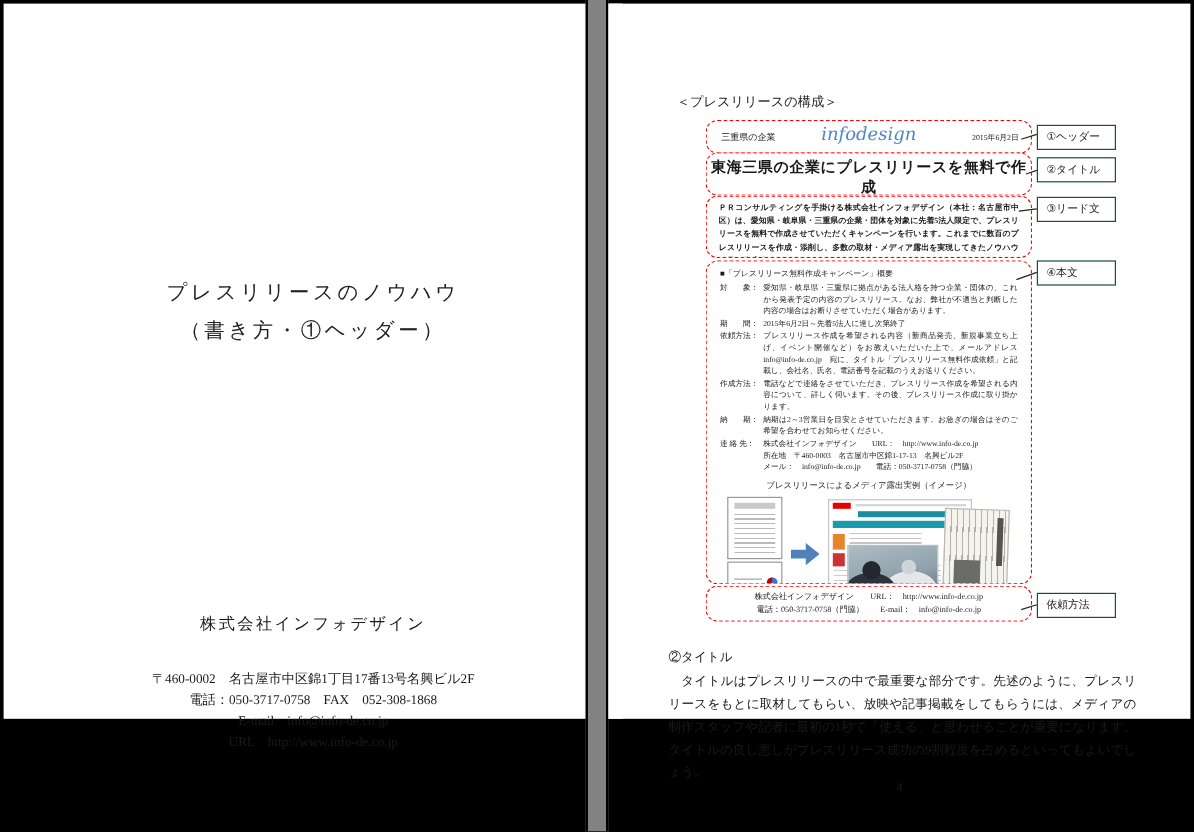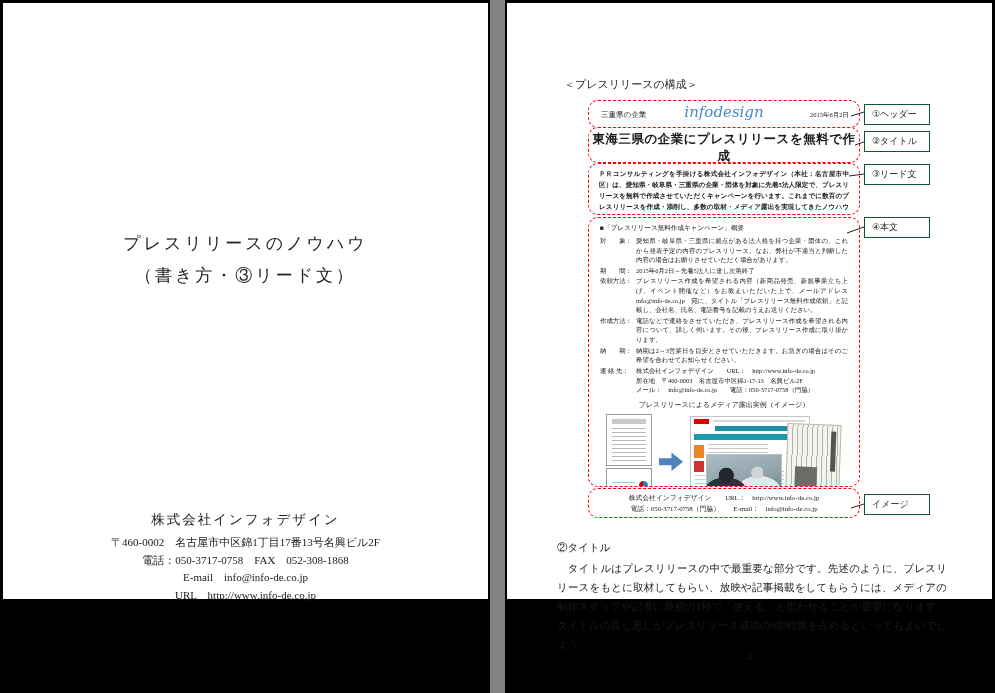--- a/index.html
+++ b/index.html
@@ -1,28 +1,28 @@
 <!DOCTYPE html>
 <html><head>
 <meta charset="utf-8">
 <style>
   html,body{margin:0;padding:0;}
   body{
     width:995px;height:693px;background:#000;position:relative;overflow:hidden;
     font-family:"Liberation Serif","DejaVu Serif",serif;color:#1a1a1a;
   }
   .page{position:absolute;top:3px;height:596px;background:#fff;}
-  .page-left{left:3px;width:485px;}
+  .page-left{left:3px;width:485px;padding-left:31px;}
   .gutter{position:absolute;top:0;left:488px;width:19px;height:693px;background:#828282;border-left:2px solid #000;border-right:2px solid #000;box-sizing:border-box;}
   .page-right{left:507px;width:485px;}
 
   
   .cover-title{position:absolute;left:0;right:0;top:225px;text-align:center;font-size:17px;letter-spacing:3px;line-height:32px;color:#222;}
   .cover-contact{position:absolute;left:0;right:0;top:508px;text-align:center;}
-  .cover-company{font-size:13.5px;letter-spacing:2px;margin-bottom:5px;}
+  .cover-company{font-size:13.5px;letter-spacing:2px;margin-bottom:29px;}
   .cover-line{font-size:11px;line-height:17.5px;}
 
   
   .section-label{position:absolute;left:57px;top:74px;font-size:11px;}
 
   .redbox{position:absolute;left:81px;width:272px;border:1.5px dashed #f00;border-radius:10px;box-sizing:border-box;background:#fff;}
   .pr-header{top:97px;height:28px;}
   .pr-header-inner{position:relative;height:100%;}
   .pr-doctype{position:absolute;left:12px;top:9px;font-size:7.5px;}
   .pr-logo{position:absolute;left:0;right:0;top:2px;text-align:center;font-size:15px;font-style:italic;font-weight:normal;color:#4e86c6;font-family:"DejaVu Serif","Liberation Serif",serif;}
@@ -83,21 +83,21 @@
   .commentary-heading{position:absolute;left:50px;top:538px;font-size:10.5px;}
   .commentary-body{position:absolute;left:50px;top:556px;width:390px;font-size:10.5px;line-height:19px;text-align:justify;}
   .page-number{position:absolute;left:0;right:0;top:648px;text-align:center;font-size:10px;}
 </style>
 </head>
 <body>
 
 <div class="page page-left">
   <div class="cover-title">
     <div>プレスリリースのノウハウ</div>
-    <div>（書き方・③リード文）</div>
+    <div>（書き方・①ヘッダー）</div>
   </div>
   <div class="cover-contact">
     <div class="cover-company">株式会社インフォデザイン</div>
     <div class="cover-line">〒460-0002　名古屋市中区錦1丁目17番13号名興ビル2F</div>
     <div class="cover-line">電話：050-3717-0758　FAX　052-308-1868</div>
     <div class="cover-line">E-mail　info@info-de.co.jp</div>
     <div class="cover-line">URL　http://www.info-de.co.jp</div>
   </div>
 </div>
 
@@ -197,21 +197,21 @@
 
   <div class="redbox pr-footer">
     <div>株式会社インフォデザイン　　URL：　http://www.info-de.co.jp</div>
     <div>電話：050-3717-0758（門脇）　　E-mail：　info@info-de.co.jp</div>
   </div>
 
   <div class="callout co1">①ヘッダー</div>
   <div class="callout co2">②タイトル</div>
   <div class="callout co3">③リード文</div>
   <div class="callout co4">④本文</div>
-  <div class="callout co5">イメージ</div>
+  <div class="callout co5">依頼方法</div>
 
   <svg class="leader-svg" viewBox="0 0 485 687" xmlns="http://www.w3.org/2000/svg">
     <line x1="344" y1="113" x2="357" y2="109" stroke="#222" stroke-width="1"></line>
     <line x1="348" y1="142" x2="357" y2="139" stroke="#222" stroke-width="1"></line>
     <line x1="342" y1="173" x2="357" y2="171" stroke="#222" stroke-width="1"></line>
     <line x1="340" y1="230" x2="357" y2="224" stroke="#222" stroke-width="1"></line>
     <line x1="344" y1="505" x2="357" y2="501" stroke="#222" stroke-width="1"></line>
   </svg>
 
   <div class="commentary-heading">②タイトル</div>

